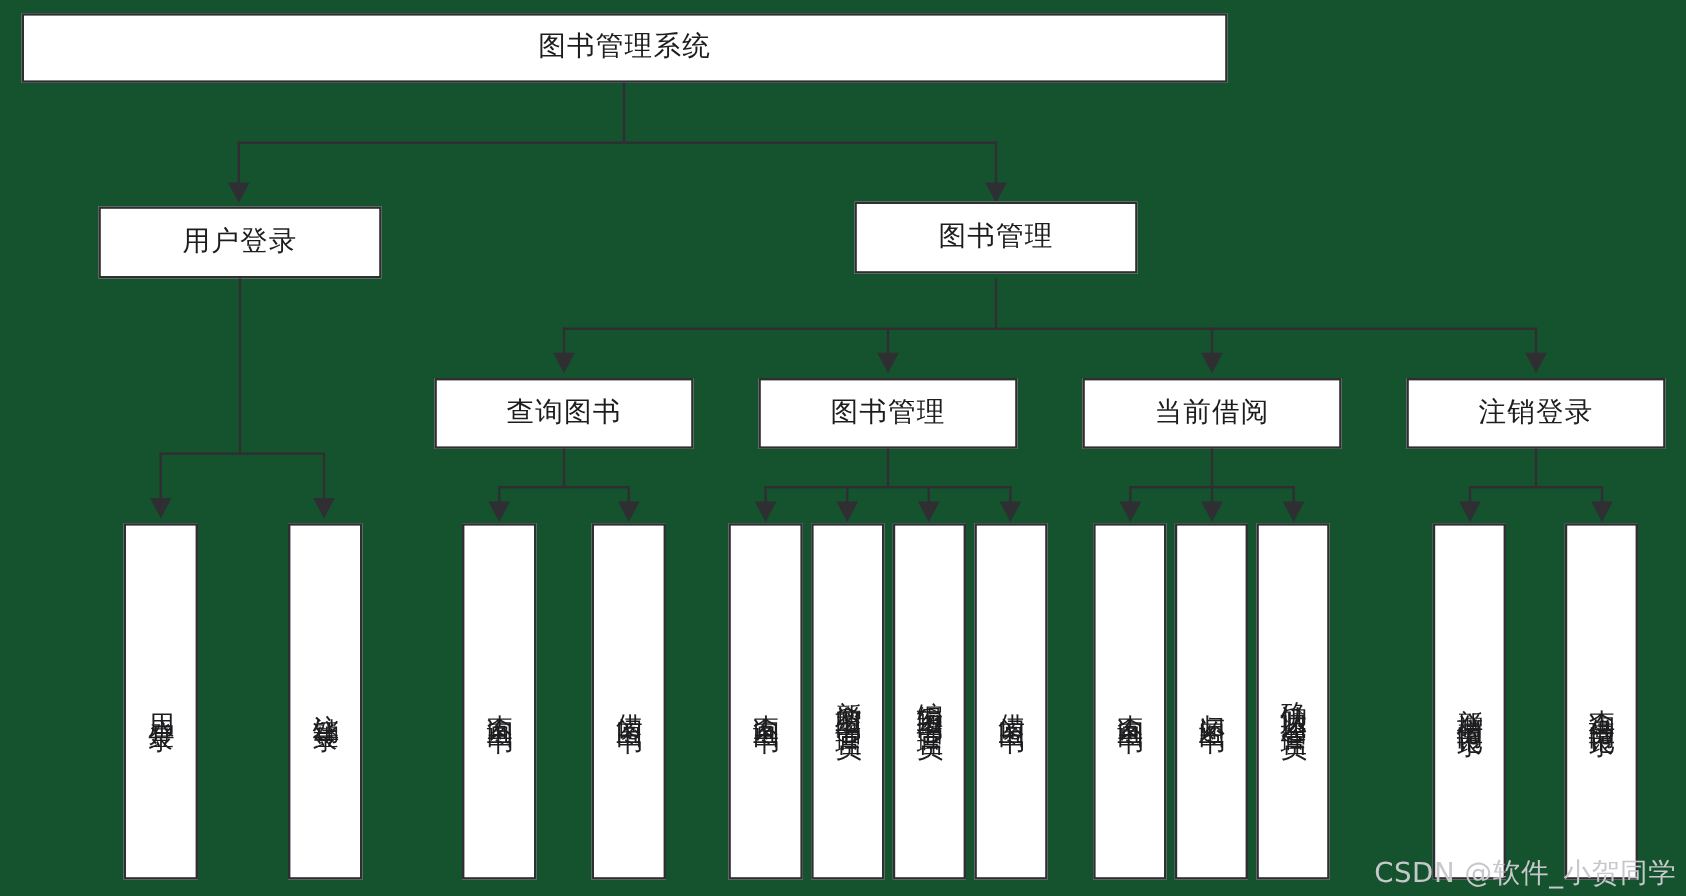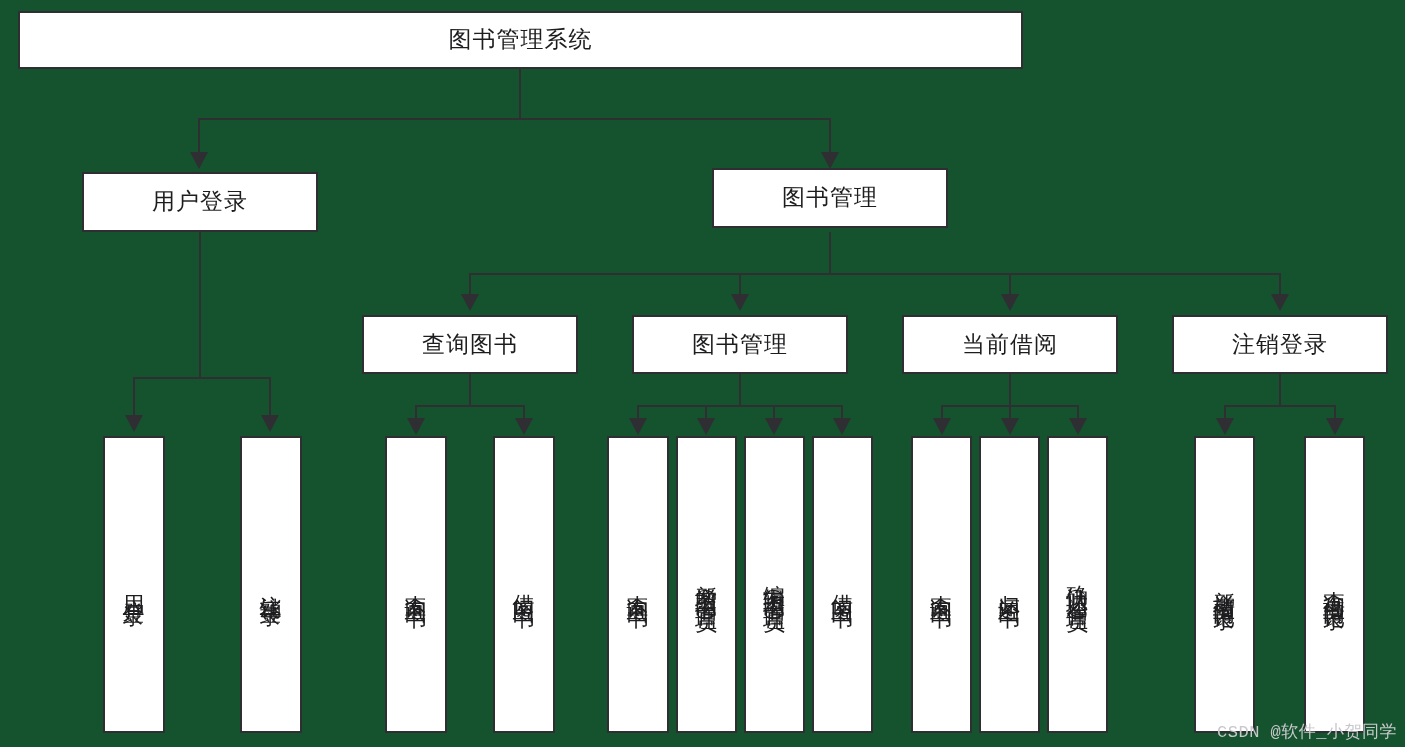--- a/index.html
+++ b/index.html
@@ -58,26 +58,25 @@
     width: 0;
     height: 0;
     border-left: 9px solid transparent;
     border-right: 9px solid transparent;
     border-top: 17px solid #2f2f33;
   }
   #watermark {
     position: absolute;
     right: 8px;
     bottom: 4px;
-    font-size: 17px;
+    font-size: 23px;
     color: #c8c8cc;
     letter-spacing: 0.5px;
     white-space: nowrap;
     user-select: none;
-    font-family: Liberation Mono, monospace;
   }
 </style>
 </head>
 <body>
 
 <div id="canvas">
 
   <div class="node horiz" style="left:18px; top:11px; width:1005px; height:58px;">
     <span>图书管理系统</span>
   </div>

